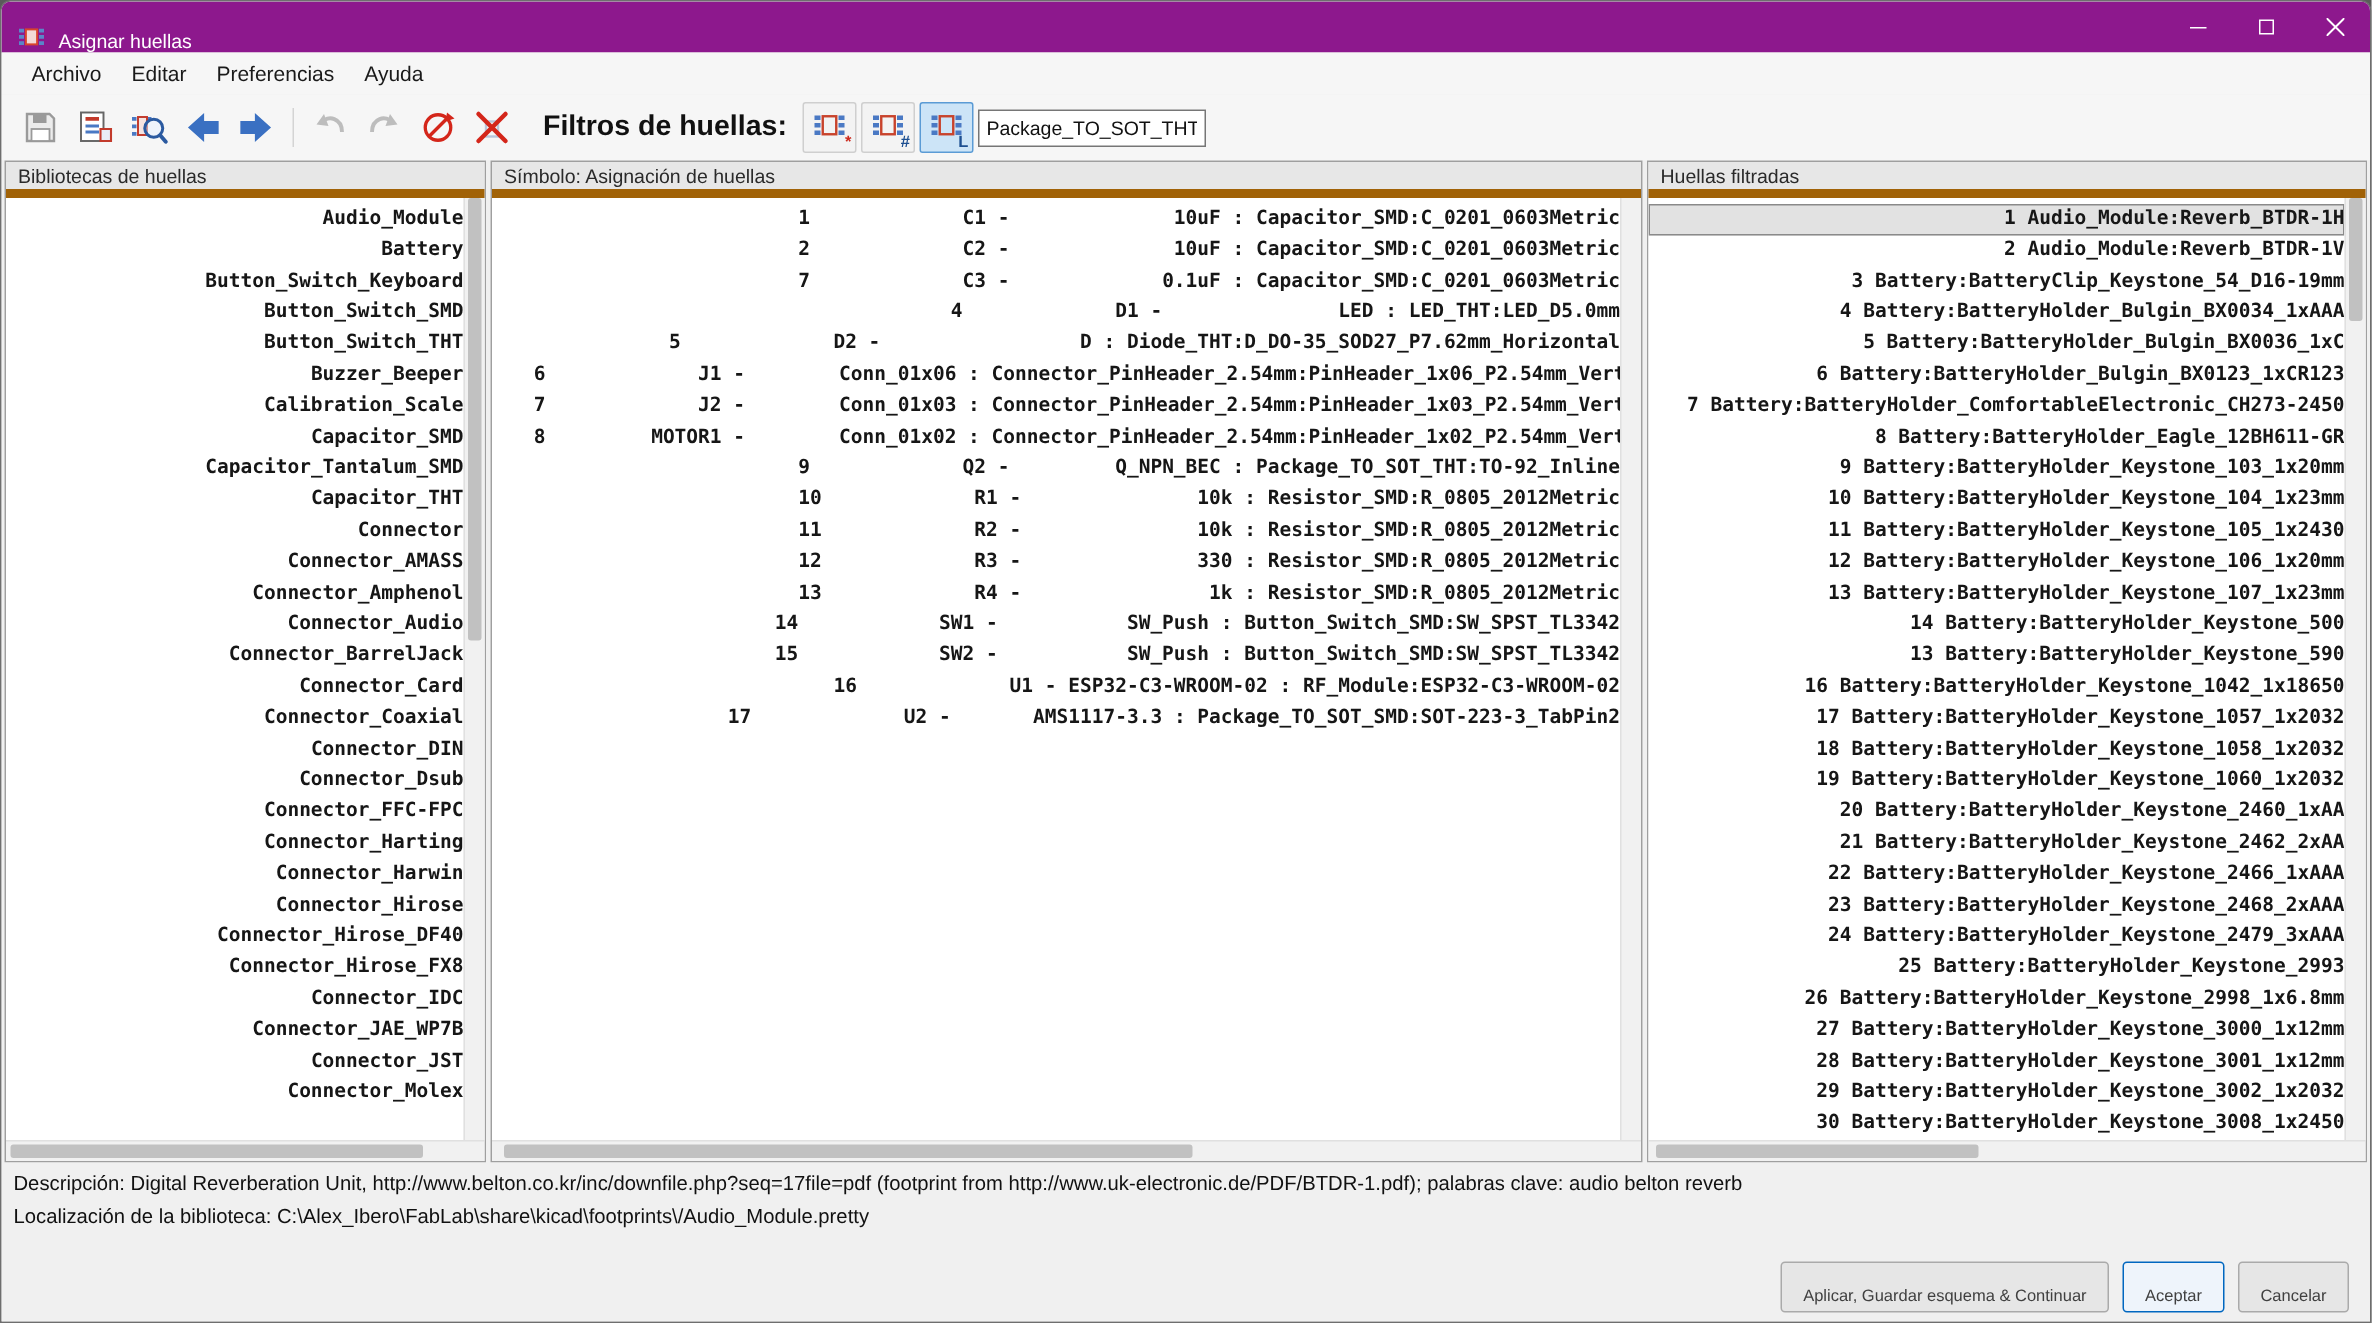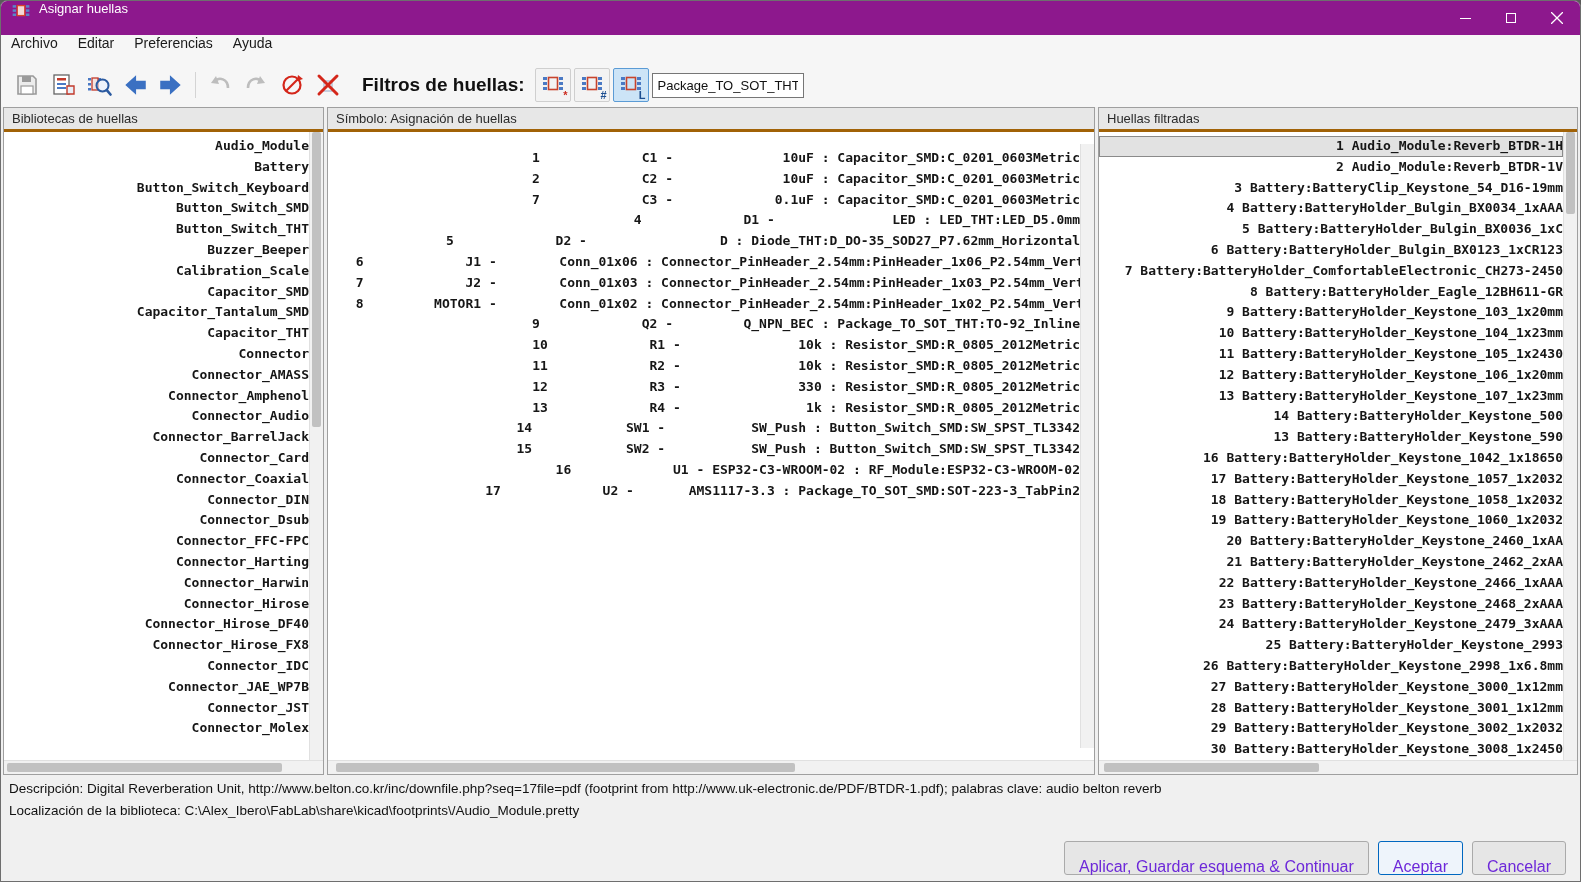--- a/index.html
+++ b/index.html
@@ -3,53 +3,53 @@
 <meta charset="utf-8">
 <style>
   * { margin:0; padding:0; box-sizing:border-box; }
   html,body { width:1581px; height:882px; }
   body { font-family:"Liberation Sans",sans-serif; background:#5a5a5a; }
 
   .window { width:1581px; height:882px; background:#f0f0f0; display:flex; flex-direction:column;
             border:1px solid #6e6e6e; border-radius:7px 7px 0 0; overflow:hidden; }
 
   
-  .titlebar { height:34px; flex:0 0 34px; background:#8d188d; display:flex; align-items:flex-start; color:#fff; }
+  .titlebar { height:34px; flex:0 0 34px; background:#8d188d; display:flex; align-items:flex-end; color:#fff; }
   .app-icon { width:20px; height:20px; margin:0 8px 0 10px; flex:0 0 auto; }
   .title-text { font-size:13px; }
   .title-spacer { flex:1; }
   .cap-btn { width:46px; height:34px; display:flex; align-items:center; justify-content:center; }
   .min-glyph { width:11px; height:1px; background:#fff; display:block; }
   .max-glyph { width:10px; height:10px; border:1px solid #fff; display:block; }
 
   
-  .menubar { height:28px; flex:0 0 28px; background:#f6f6f6; display:flex; align-items:flex-start; padding-left:0; }
+  .menubar { height:28px; flex:0 0 28px; background:#f6f6f6; display:flex; align-items:center; padding-left:10px; }
   .menu-item { padding:0 10px; font-size:14px; color:#1a1a1a; display:flex; align-items:center; }
 
   
   .toolbar { height:44px; flex:0 0 44px; background:#f6f6f6; display:flex; align-items:center; padding:0 8px; }
   .tool-btn { width:36px; height:36px; display:flex; align-items:center; justify-content:center; border-radius:3px; flex:0 0 auto; }
   .tool-sep { width:1px; height:26px; background:#d4d4d4; margin:0 6px; flex:0 0 auto; }
   .filter-label { font-weight:bold; font-size:19px; color:#111; margin:0 10px 0 16px; white-space:nowrap; }
   .filter-btn { width:36px; height:34px; border:1px solid #cfcfcf; background:#f3f3f3; border-radius:2px;
                 display:flex; align-items:center; justify-content:center; position:relative; margin-right:3px; flex:0 0 auto; }
   .filter-btn.active { background:#cce4f7; border-color:#5b9bd5; }
   .fbadge { position:absolute; right:2px; bottom:0; font-size:11px; font-weight:bold; line-height:12px; }
   .fbadge.red { color:#cc2a1e; }
   .fbadge.blue { color:#1d4f91; }
   .search-input { width:152px; height:25px; border:1px solid #767676; background:#fff; font-family:"Liberation Sans",sans-serif;
                   font-size:13px; padding:0 5px; margin-left:0; color:#111; }
 
   
   .panels { flex:1 1 auto; min-height:0; display:flex; gap:3px; padding:0 2px; background:#f0f0f0; }
   .panel { display:flex; flex-direction:column; border:1px solid #9f9f9f; background:#fff; min-width:0; }
   .panel-left  { flex:0 0 321px; }
-  .panel-mid   { flex:1 1 auto;gap:12px; }
+  .panel-mid   { flex:1 1 auto; }
   .panel-right { flex:0 0 480px; }
-  .panel-header { flex:0 0 24px; background:#e7e7e7; border-bottom:3px solid #a16207; font-size:13px; color:#2a2a2a;
+  .panel-header { flex:0 0 24px; background:#e7e7e7; border-bottom:6px solid #a16207; font-size:13px; color:#2a2a2a;
                   display:flex; align-items:center; padding-left:8px; white-space:nowrap; overflow:hidden; }
   .panel-body { flex:1 1 auto; min-height:0; display:flex; overflow:hidden; position:relative; background:#fff;text-align:right; }
   .list { flex:1 1 auto; min-width:0; overflow:hidden; padding-top:4px; }
   .row { font-family:"DejaVu Sans Mono",monospace; font-size:13px; line-height:20.8px; font-weight:bold;
          color:#161616; white-space:pre; overflow:hidden; }
   .lib-row { padding-left:10px; }
   .asg-row { padding-left:20px; }
   .fp-row  { padding-left:8px; }
   .fp-row.selected { background:#e2e2e2; outline:1px solid #8a8a8a; outline-offset:-1px; }
 
@@ -59,21 +59,21 @@
   .hscroll { flex:0 0 14px; background:#f1f1f1; border-top:1px solid #e0e0e0; position:relative; }
   .hthumb { position:absolute; top:2px; bottom:2px; background:#c1c1c1; border-radius:2px; }
 
   
   .statusbar { flex:0 0 66px; padding:3px 8px 0 8px; background:#f0f0f0; }
   .status-line { font-size:13.5px; line-height:22px; color:#111; white-space:nowrap; overflow:hidden; }
 
   
   .buttonrow { flex:0 0 38px; display:flex; align-items:center; justify-content:flex-end; gap:9px; padding:0 14px 6px 0; background:#f0f0f0; }
   .btn { height:27px; padding:16px 14px; background:#e6e6e6; border:1px solid #aaaaaa; border-radius:3px;
-         font-family:"Liberation Sans",sans-serif; font-size:16px; color:#6d28d9; }
+         font-family:"Liberation Sans",sans-serif; font-size:11px; color:#404040; }
   .btn.default { border-color:#0067c0; background:#eef4fb; }
 
   svg { display:block; }
 </style>
 </head>
 <body>
 
 <div class="window">
 
   <div class="titlebar">

